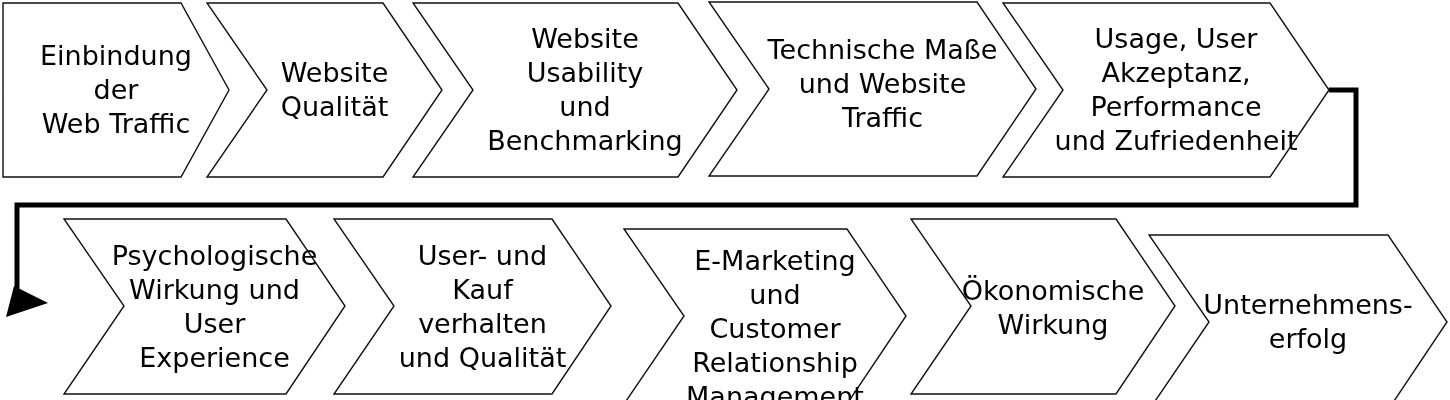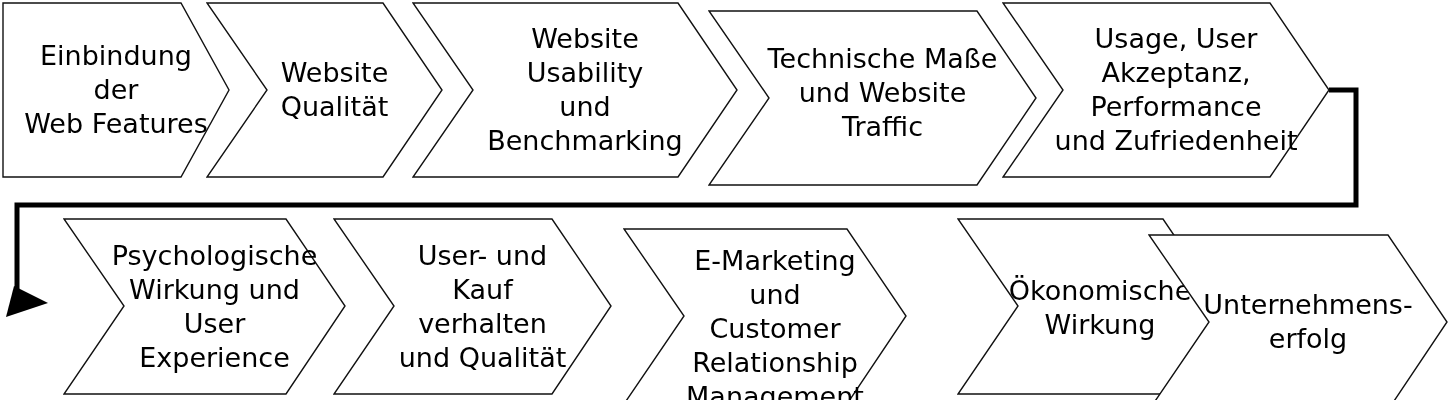--- a/index.html
+++ b/index.html
@@ -64,42 +64,42 @@
     <polygon points="14,286 48,303 6,317" fill="#000000"></polygon>
   </svg>
 
   <div>
 
     <div class="step" style="left:2px;top:2px;width:228px;height:176px">
       <svg class="shape" width="228" height="176" viewBox="0 0 228 176">
         <polygon points="1,1 179,1 227,88 179,175 1,175"></polygon>
       </svg>
       <div class="label">Einbindung der
-Web Features</div>
+Web Traffic</div>
     </div>
 
     <div class="step" style="left:206px;top:2px;width:237px;height:176px">
       <svg class="shape" width="237" height="176" viewBox="0 0 237 176">
         <polygon points="1,1 177,1 236,88 177,175 1,175 61,88"></polygon>
       </svg>
       <div class="label chev-label">Website
 Qualität</div>
     </div>
 
     <div class="step" style="left:412px;top:2px;width:326px;height:176px">
       <svg class="shape" width="326" height="176" viewBox="0 0 326 176">
         <polygon points="1,1 266,1 325,88 266,175 1,175 61,88"></polygon>
       </svg>
       <div class="label chev-label">Website
 Usability
 und
 Benchmarking</div>
     </div>
 
-    <div class="step" style="left:708px;top:10px;width:329px;height:166px">
+    <div class="step" style="left:708px;top:1px;width:329px;height:166px">
       <svg class="shape" width="329" height="176" viewBox="0 0 329 176">
         <polygon points="1,1 269,1 328,88 269,175 1,175 61,88"></polygon>
       </svg>
       <div class="label chev-label">Technische Maße
 und Website
 Traffic</div>
     </div>
 
     <div class="step" style="left:1002px;top:2px;width:328px;height:176px">
       <svg class="shape" width="328" height="176" viewBox="0 0 328 176">
@@ -139,21 +139,21 @@
       <svg class="shape" width="284" height="177" viewBox="0 0 284 177">
         <polygon points="1,1 224,1 283,88 224,176 1,176 61,88"></polygon>
       </svg>
       <div class="label chev-label">E-Marketing
 und
 Customer
 Relationship
 Management</div>
     </div>
 
-    <div class="step" style="left:957px;top:218px;width:266px;height:180px">
+    <div class="step" style="left:910px;top:218px;width:266px;height:180px">
       <svg class="shape" width="266" height="177" viewBox="0 0 266 177">
         <polygon points="1,1 206,1 265,88 206,176 1,176 61,88"></polygon>
       </svg>
       <div class="label chev-label">Ökonomische
 Wirkung</div>
     </div>
 
     <div class="step" style="left:1148px;top:234px;width:300px;height:175px">
       <svg class="shape" width="300" height="177" viewBox="0 0 300 177">
         <polygon points="1,1 240,1 299,88 240,176 1,176 61,88"></polygon>

